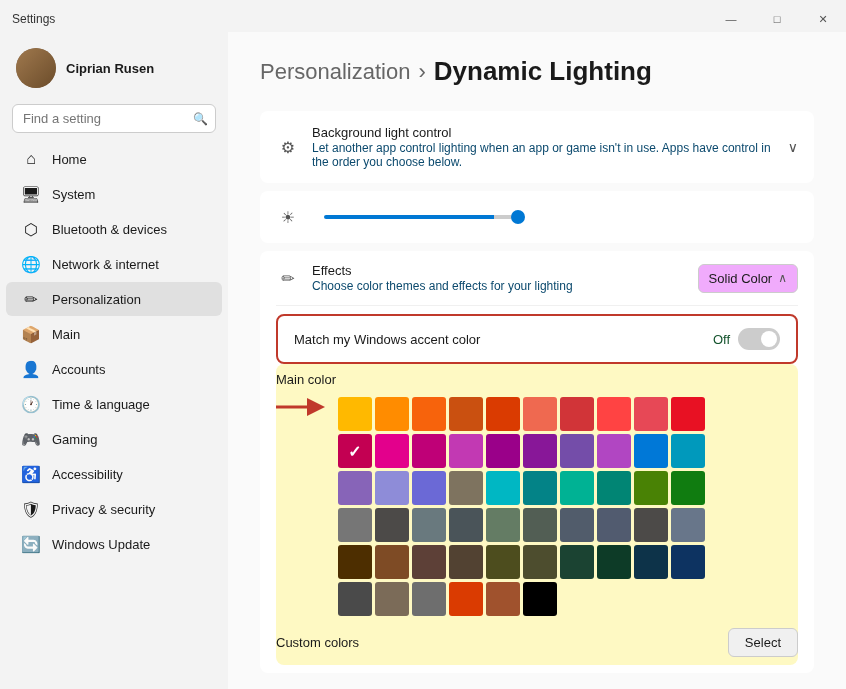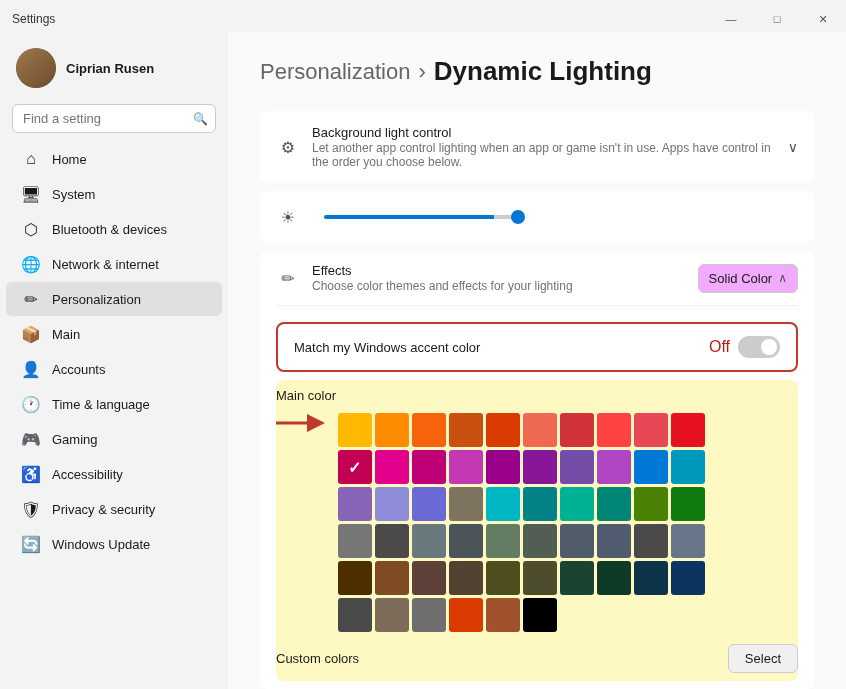--- a/index.html
+++ b/index.html
@@ -34,39 +34,39 @@
     .breadcrumb-parent { font-size: 22px; color: #666; font-weight: 400; }
     .breadcrumb-sep { font-size: 22px; color: #666; }
     .breadcrumb-current { font-size: 26px; font-weight: 600; color: #1a1a1a; }
 
     
     .settings-section { background: white; border-radius: 8px; margin-bottom: 8px; overflow: hidden; }
     .section-row { display: flex; align-items: center; padding: 14px 16px; gap: 12px; cursor: pointer; }
     .section-icon { width: 24px; height: 24px; display: flex; align-items: center; justify-content: center; color: #555; font-size: 16px; flex-shrink: 0; }
     .section-text { flex: 1; }
     .section-title { font-size: 13px; font-weight: 500; color: #1a1a1a; }
-    .section-desc { font-size: 12px; color: #737373; margin-top: 1px; }
+    .section-desc { font-size: 12px; color: #0c4a6e; margin-top: 1px; }
     .section-chevron { color: #555; font-size: 14px; }
     .section-divider { border: none; border-top: 1px solid #f0f0f0; margin: 0 16px; }
 
     
     .effects-row { display: flex; align-items: center; padding: 12px 16px; gap: 12px; }
     .effects-dropdown { display: flex; align-items: center; gap: 6px; border: 1px solid #ccc; border-radius: 6px; padding: 6px 10px; background: #f0abfc; cursor: pointer; font-size: 13px; color: #1a1a1a; }
     .dropdown-chevron-up { font-size: 12px; color: #555; }
 
     
     .brightness-row { display: flex; align-items: center; padding: 14px 16px; gap: 12px; }
     .brightness-slider { flex: 1; height: 4px; background: linear-gradient(to right, #0078d4 0%, #0078d4 85%, #ccc 85%, #ccc 100%); border-radius: 2px; position: relative; cursor: pointer; }
     .brightness-thumb { position: absolute; right: -1px; top: 50%; transform: translateY(-50%); width: 14px; height: 14px; background: #0078d4; border-radius: 50%; cursor: pointer; }
 
     
-    .accent-row { border: 2px solid #c0392b; border-radius: 8px; margin: 8px 0; display: flex; align-items: center; padding: 12px 16px; background: white; }
+    .accent-row { border: 2px solid #c0392b; border-radius: 8px; margin: 0 0; display: flex; align-items: center; padding: 12px 16px; background: white; }
     .accent-label { flex: 1; font-size: 13px; color: #1a1a1a; }
     .toggle-container { display: flex; align-items: center; gap: 8px; }
-    .toggle-off-label { font-size: 16px; color: #b91c1c; }
+    .toggle-off-label { font-size: 13px; color: #14532d; }
     .toggle { width: 42px; height: 22px; background: #ccc; border-radius: 11px; position: relative; cursor: pointer; }
     .toggle-thumb { position: absolute; right: 3px; top: 3px; width: 16px; height: 16px; background: white; border-radius: 50%; }
 
     
     .main-color-section { background: #fef9c3; border-radius: 8px; padding: 16px; }
     .main-color-label { font-size: 13px; font-weight: 500; color: #1a1a1a; margin-bottom: 10px; }
     .color-grid { display: flex; flex-direction: column; gap: 3px; }
     .color-row { display: flex; gap: 3px; }
     .color-swatch { width: 34px; height: 34px; border-radius: 3px; cursor: pointer; position: relative; flex-shrink: 0; }
     .color-swatch.selected::after { content: '✓'; position: absolute; top: 50%; left: 50%; transform: translate(-50%, -50%); color: white; font-size: 16px; font-weight: bold; }

